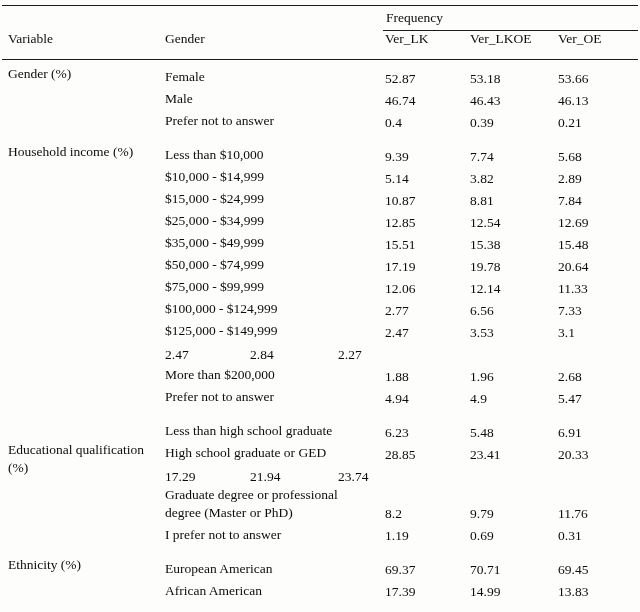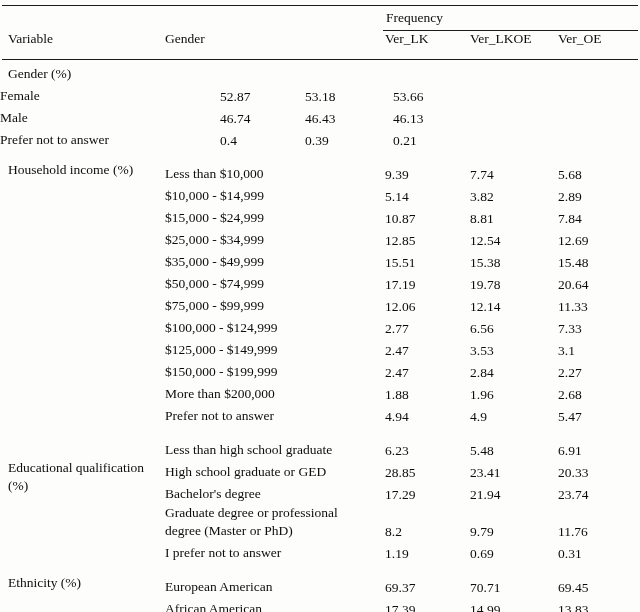--- a/index.html
+++ b/index.html
@@ -23,21 +23,21 @@
 
   .header-row { height: 28px; display: flex; }
 
   .cell-variable { width: 165px; padding-left: 8px; box-sizing: border-box; flex: none; }
   .cell-level    { width: 220px; padding-right: 14px; box-sizing: border-box; flex: none; }
   .cell-v1 { width: 85px; flex: none; }
   .cell-v2 { width: 88px; flex: none; }
   .cell-v3 { width: 82px; flex: none; }
 
   .group { display: flex; margin-top: 12px; align-items: stretch; }
-  #groups .group:first-child { margin-top: 5px; flex-direction: column; }
+  #groups .group:first-child { margin-top: 5px; }
 
   .variable-cell {
     width: 165px; padding-left: 8px; padding-right: 12px;
     box-sizing: border-box; flex: none; line-height: 1.35;
   }
   .group.var-offset .variable-cell { padding-top: 22px; }
 
   .group-rows { flex: 1; min-width: 0; }
   .row { display: flex; align-items: flex-end; min-height: 22px; }
   .level-cell {
@@ -144,21 +144,20 @@
             <div class="value-cell c2">6.56</div>
             <div class="value-cell c3">7.33</div>
           </div>
           <div class="row">
             <div class="level-cell">$125,000 - $149,999</div>
             <div class="value-cell c1">2.47</div>
             <div class="value-cell c2">3.53</div>
             <div class="value-cell c3">3.1</div>
           </div>
           <div class="row">
-            <div class="level-cell">$150,000 - $199,999</div>
             <div class="value-cell c1">2.47</div>
             <div class="value-cell c2">2.84</div>
             <div class="value-cell c3">2.27</div>
           </div>
           <div class="row">
             <div class="level-cell">More than $200,000</div>
             <div class="value-cell c1">1.88</div>
             <div class="value-cell c2">1.96</div>
             <div class="value-cell c3">2.68</div>
           </div>
@@ -179,21 +178,20 @@
             <div class="value-cell c2">5.48</div>
             <div class="value-cell c3">6.91</div>
           </div>
           <div class="row">
             <div class="level-cell">High school graduate or GED</div>
             <div class="value-cell c1">28.85</div>
             <div class="value-cell c2">23.41</div>
             <div class="value-cell c3">20.33</div>
           </div>
           <div class="row">
-            <div class="level-cell">Bachelor's degree</div>
             <div class="value-cell c1">17.29</div>
             <div class="value-cell c2">21.94</div>
             <div class="value-cell c3">23.74</div>
           </div>
           <div class="row">
             <div class="level-cell">Graduate degree or professional degree (Master or PhD)</div>
             <div class="value-cell c1">8.2</div>
             <div class="value-cell c2">9.79</div>
             <div class="value-cell c3">11.76</div>
           </div>

